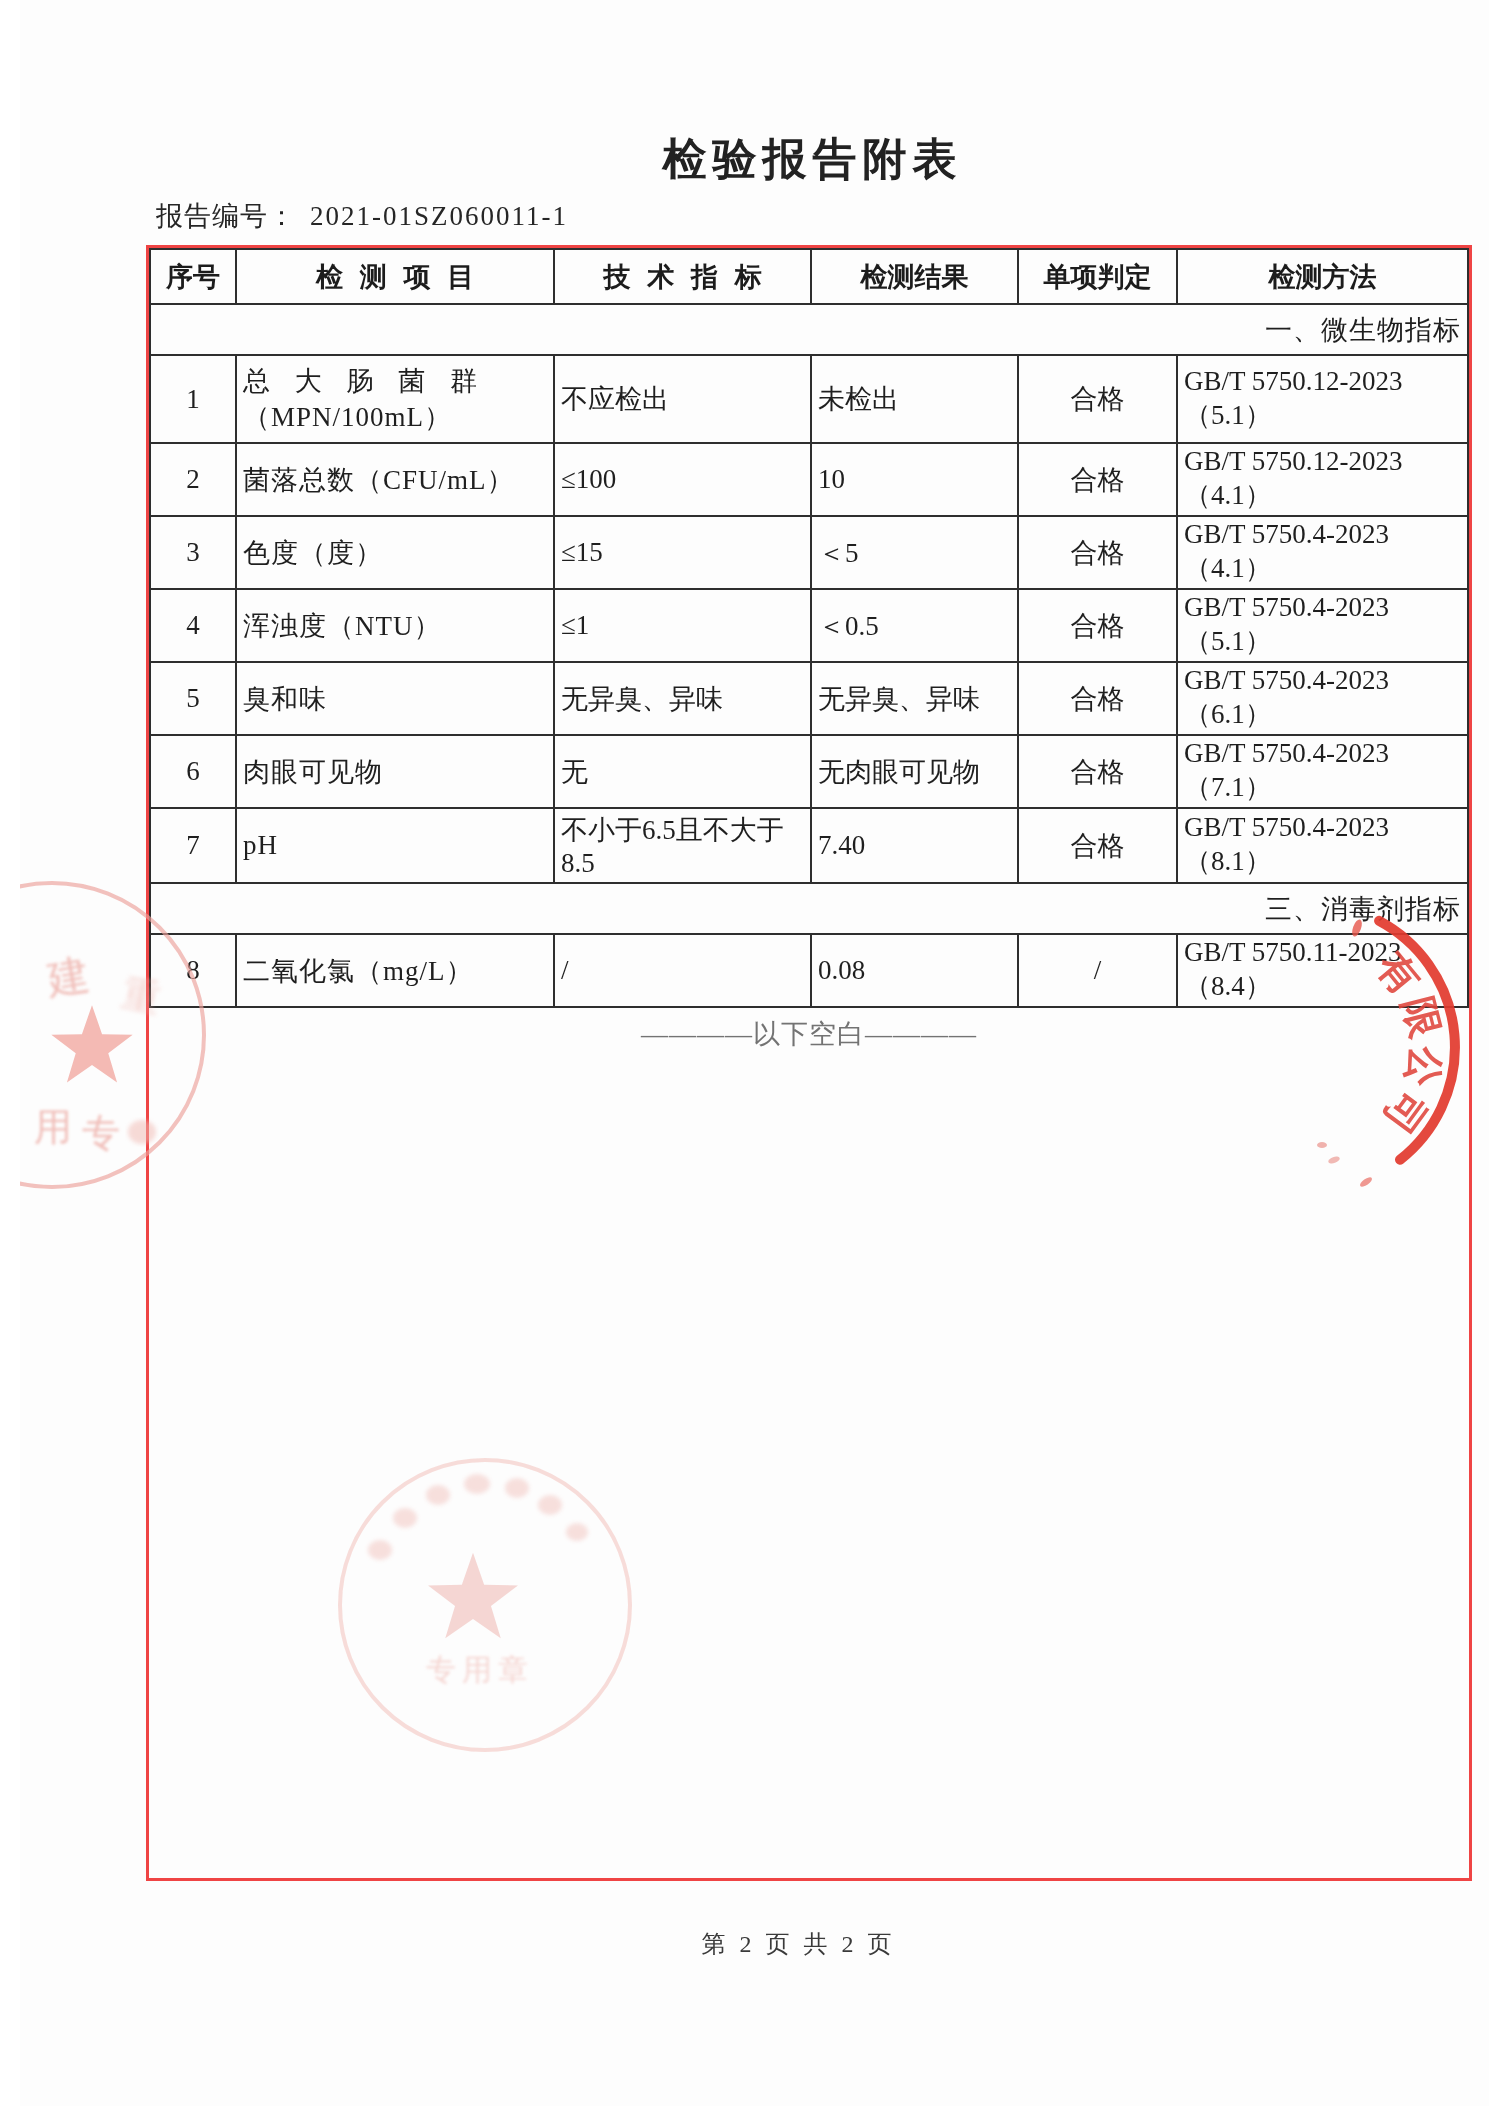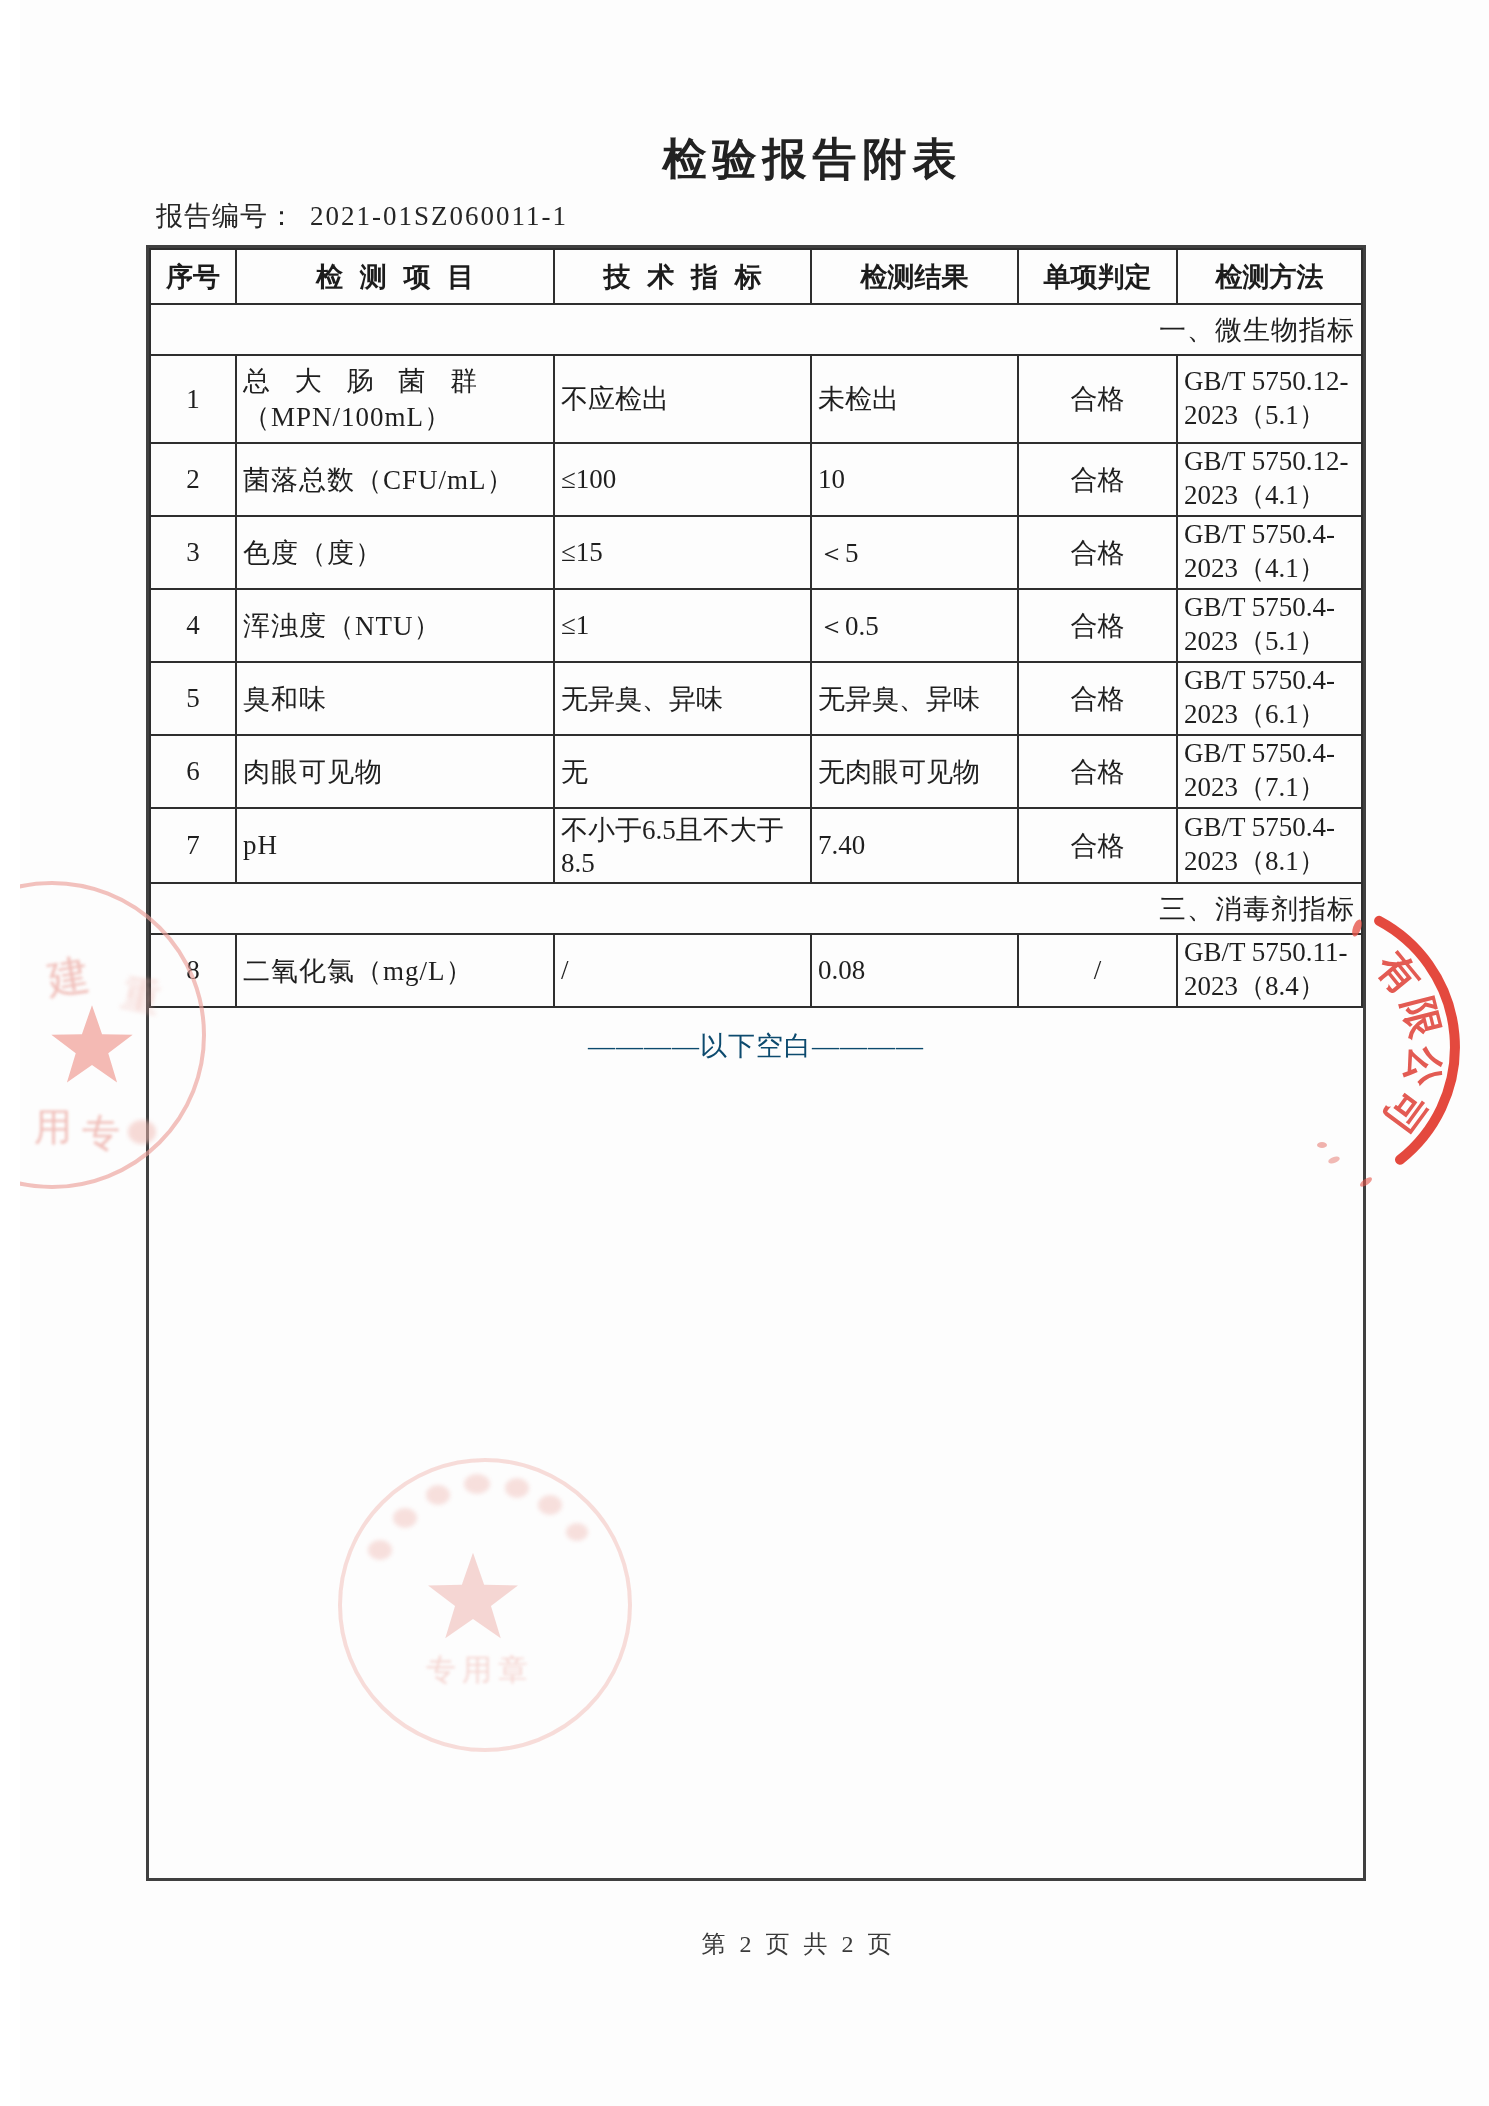--- a/index.html
+++ b/index.html
@@ -18,22 +18,22 @@
     font-size:44px;font-weight:bold;letter-spacing:6px;
     transform:translateX(48px);
     color:#222;
   }
   .report-line{
     position:absolute;top:198px;left:136px;
     font-size:27px;letter-spacing:1px;color:#262626;
   }
   .report-line .num{margin-left:14px;letter-spacing:2px;}
   .doc-box{
-    position:absolute;left:126px;top:245px;width:1220px;
-    border:3px solid #404040;
+    position:absolute;left:126px;top:245px;width:1326px;
+    border:3px solid #ef4444;
     box-sizing:border-box;
   }
   table.report{
     width:100%;
     border-collapse:collapse;
     table-layout:fixed;
   }
   table.report col.c-no{width:86px;}
   table.report col.c-item{width:318px;}
   table.report col.c-spec{width:257px;}
@@ -58,23 +58,23 @@
   td.item .just{word-spacing:16px;}
   td.spec, td.result{padding-left:12px;border-radius:25px;}
   td.method{
     font-size:23px;padding-left:10px;letter-spacing:0px;
     font-family:"Liberation Serif","DejaVu Serif",serif;
   }
   .blank-area{
     height:870px;
     text-align:center;
     font-size:27px;
-    padding-top:20px;
+    padding-top:8px;
     box-sizing:border-box;
-    color:#0c4a6e;
+    color:#737373;
     letter-spacing:1px;
   }
   .footer{
     position:absolute;top:1928px;left:0;width:1489px;
     text-align:center;font-size:24px;letter-spacing:4px;
     transform:translateX(34px);
     color:#3a3a3a;
   }
   .stamp{position:absolute;pointer-events:none;}
   #stamp-left{left:0;top:870px;}

